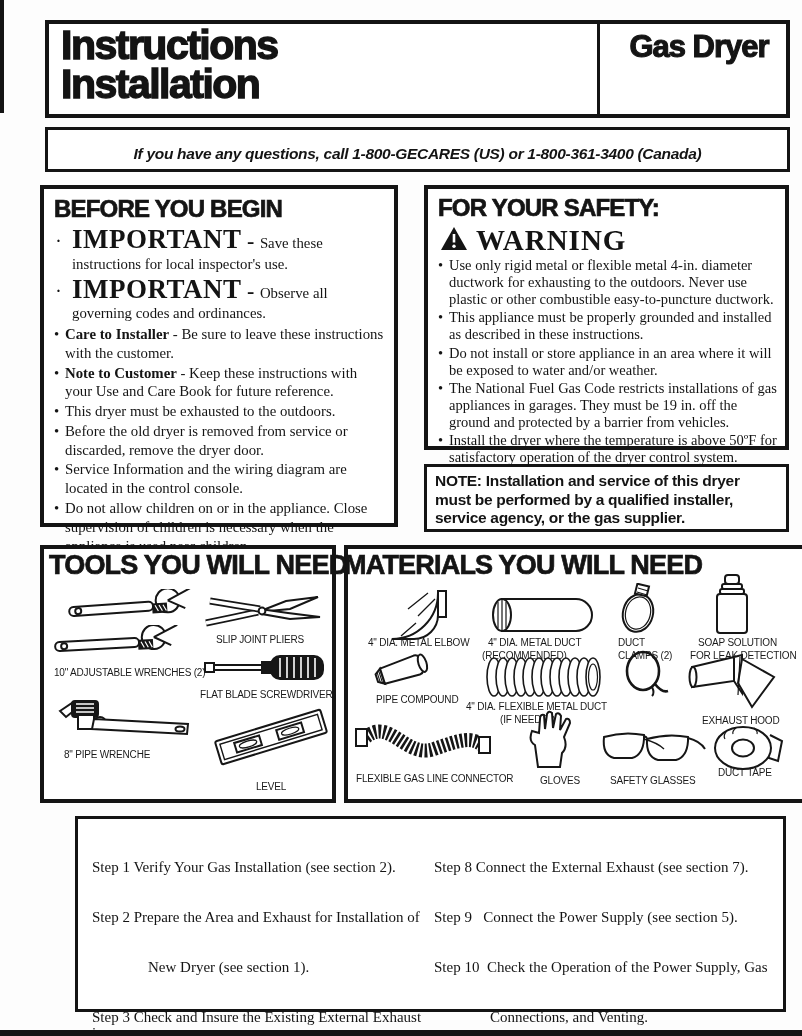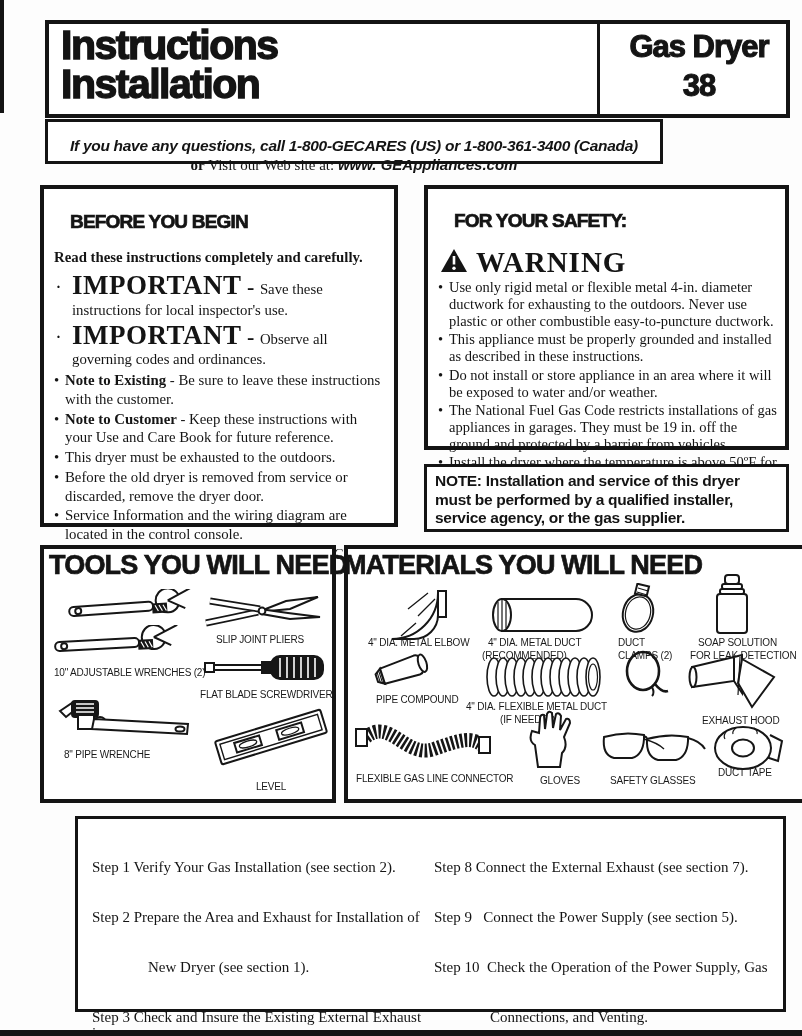--- a/index.html
+++ b/index.html
@@ -11,29 +11,29 @@
   .hd{font-family:"Liberation Sans",sans-serif;font-weight:bold;letter-spacing:-0.8px;
       -webkit-text-stroke:0.7px #141414;}
   
   #title-box{left:45px;top:20px;width:745px;height:98px;display:flex;}
   #title-left{flex:1;padding:2px 0 0 12px;}
   #title-left .tl{font-size:41px;line-height:0.95;letter-spacing:-1.5px;
       font-family:"Liberation Sans",sans-serif;font-weight:bold;-webkit-text-stroke:1.4px #141414;}
   #title-right{width:186px;border-left:3px solid #141414;text-align:center;padding-top:4px;}
   #title-right .pn{font-size:31px;line-height:1.25;font-family:"Liberation Sans",sans-serif;
       font-weight:bold;-webkit-text-stroke:1.1px #141414;letter-spacing:-1px;margin-left:12px;}
-  #contact-bar{left:45px;top:119px;width:618px;height:45px;text-align:center;padding-top:15px;}
+  #contact-bar{left:45px;top:127px;width:745px;height:45px;text-align:center;padding-top:15px;}
   #contact-bar .l1{font-family:"Liberation Sans",sans-serif;font-style:italic;font-weight:bold;
       font-size:15.5px;letter-spacing:-0.3px;}
   #contact-bar .l2{font-size:15px;margin-top:1px;}
   #contact-bar .l2 .or{font-weight:bold;}
   #contact-bar .l2 .url{font-family:"Liberation Sans",sans-serif;font-style:italic;font-weight:bold;}
   
   #byb-box{left:40px;top:185px;width:358px;height:342px;padding:6px 8px 0 10px;}
-  #byb-box h2,#safety-box h2{margin:16px;font-size:19px;}
+  #byb-box h2,#safety-box h2{margin:0;font-size:24px;}
   .intro{font-weight:bold;font-size:14.8px;margin:2px 0 6px 0;}
   .imp{position:relative;padding-left:18px;margin:3px 0 2px 0;font-size:14.8px;line-height:1.25;}
   .imp .idot{position:absolute;left:2px;top:6px;font-weight:bold;}
   .imp .iword{font-size:27px;font-weight:bold;letter-spacing:0.5px;line-height:1;}
   .imp .idash{font-size:22px;font-weight:bold;}
   .bullets{font-size:14.8px;line-height:1.27;}
   .bullet{position:relative;padding-left:11px;margin:1px 0;}
   .bullet .dot{position:absolute;left:0;top:0;}
   
   #safety-box{left:424px;top:185px;width:365px;height:265px;padding:5px 8px 0 10px;}
@@ -70,40 +70,37 @@
 
   <div class="abs" id="edge-line"></div>
 
   <div class="box" id="title-box">
     <div id="title-left">
       <div class="tl">Instructions</div>
       <div class="tl">Installation</div>
     </div>
     <div id="title-right">
       <div class="pn">Gas Dryer</div>
-      <div class="pn">38</div>
     </div>
   </div>
 
   <div class="box thin" id="contact-bar">
     <div class="l1">If you have any questions, call 1-800-GECARES (US) or 1-800-361-3400 (Canada)</div>
-    <div class="l2"><span class="or">or </span><span>Visit our Web site at: </span><span class="url">www. GEAppliances.com</span></div>
   </div>
 
   <div class="box" id="byb-box">
     <h2 class="hd">BEFORE YOU BEGIN</h2>
-    <div class="intro">Read these instructions completely and carefully.</div>
     <div class="imp">
       <span class="idot">·</span><span class="iword">IMPORTANT</span><span class="idash"> - </span><span>Save these instructions for local inspector's use.</span>
     </div>
     <div class="imp">
       <span class="idot">·</span><span class="iword">IMPORTANT</span><span class="idash"> - </span><span>Observe all governing codes and ordinances.</span>
     </div>
     <div class="bullets">
-      <div class="bullet"><span class="dot">•</span><b>Note to Existing</b><span> - Be sure to leave these instructions with the customer.</span></div>
+      <div class="bullet"><span class="dot">•</span><b>Care to Installer</b><span> - Be sure to leave these instructions with the customer.</span></div>
       <div class="bullet"><span class="dot">•</span><b>Note to Customer</b><span> - Keep these instructions with your Use and Care Book for future reference.</span></div>
       <div class="bullet"><span class="dot">•</span><span>This dryer must be exhausted to the outdoors.</span></div>
       <div class="bullet"><span class="dot">•</span><span>Before the old dryer is removed from service or discarded, remove the dryer door.</span></div>
       <div class="bullet"><span class="dot">•</span><span>Service Information and the wiring diagram are located in the control console.</span></div>
       <div class="bullet"><span class="dot">•</span><span>Do not allow children on or in the appliance. Close supervision of children is necessary when the appliance is used near children.</span></div>
     </div>
   </div>
 
   <div class="box" id="safety-box">
     <h2 class="hd">FOR YOUR SAFETY:</h2>

